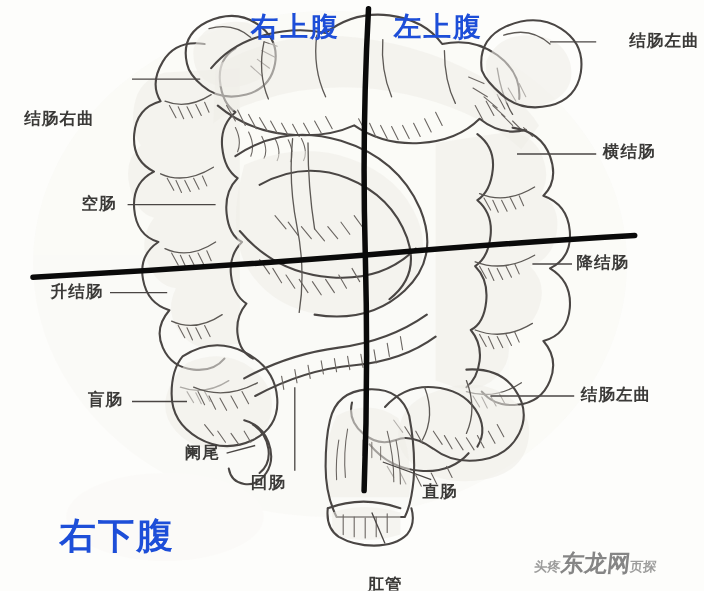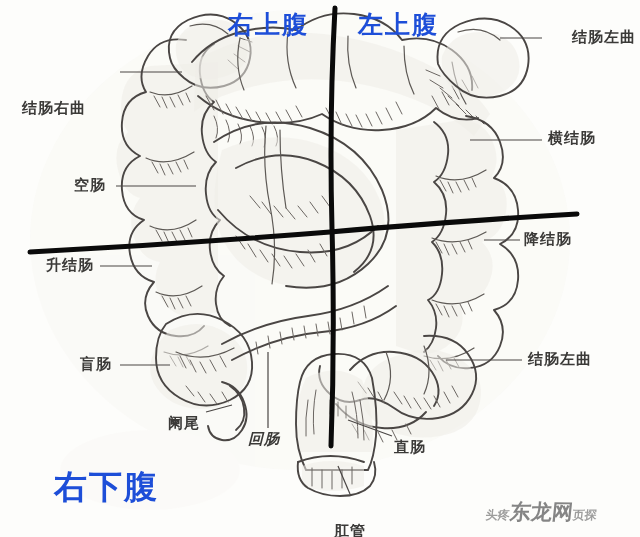--- a/index.html
+++ b/index.html
@@ -300,27 +300,27 @@
     <g>
       <path d="M335 8 q-6 110 -3 220 q3 112 -1 218" fill="none" stroke="#0a0a0a" stroke-width="5" stroke-linecap="round"></path>
       <path d="M30 252 q150 -8 300 -20 q140 -12 247 -18" fill="none" stroke="#0a0a0a" stroke-width="5" stroke-linecap="round"></path>
     </g>
   </svg>
 
   <div class="lbl lbl-small" style="left:22px;top:76px;margin-top:25px;">结肠右曲</div>
   <div class="lbl lbl-small" style="left:74px;top:178px;">空肠</div>
   <div class="lbl lbl-small" style="left:46px;top:258px;">升结肠</div>
   <div class="lbl lbl-small" style="left:80px;top:357px;font-family:Liberation Serif, serif;">盲肠</div>
-  <div class="lbl lbl-small" style="left:168px;top:416px;">阑尾</div>
-  <div class="lbl lbl-small" style="left:248px;top:432px;font-style:italic;">回肠</div>
+  <div class="lbl lbl-small" style="left:168px;top:404px;">阑尾</div>
+  <div class="lbl lbl-small" style="left:228px;top:432px;">回肠</div>
   <div class="lbl lbl-small" style="left:548px;top:30px;margin-left:24px;">结肠左曲</div>
   <div class="lbl lbl-small" style="left:548px;top:132px;font-family:Liberation Mono, monospace;">横结肠</div>
   <div class="lbl lbl-small" style="left:524px;top:232px;text-align:right;">降结肠</div>
   <div class="lbl lbl-small" style="left:528px;top:352px;">结肠左曲</div>
-  <div class="lbl lbl-small" style="left:394px;top:440px;">直肠</div>
+  <div class="lbl lbl-small" style="left:384px;top:440px;">直肠</div>
   <div class="lbl lbl-small" style="left:334px;top:500px;margin-top:24px;">肛管</div>
 
   <div class="quad quad-top" style="left:228px;top:12px;">右上腹</div>
   <div class="quad quad-top" style="left:358px;top:12px;">左上腹</div>
   <div class="quad quad-bot" style="left:54px;top:470px;">右下腹</div>
 
   <div id="watermark">
     <span class="wm-s">头疼</span><span>东龙网</span><span class="wm-s">页探</span>
   </div>
 

